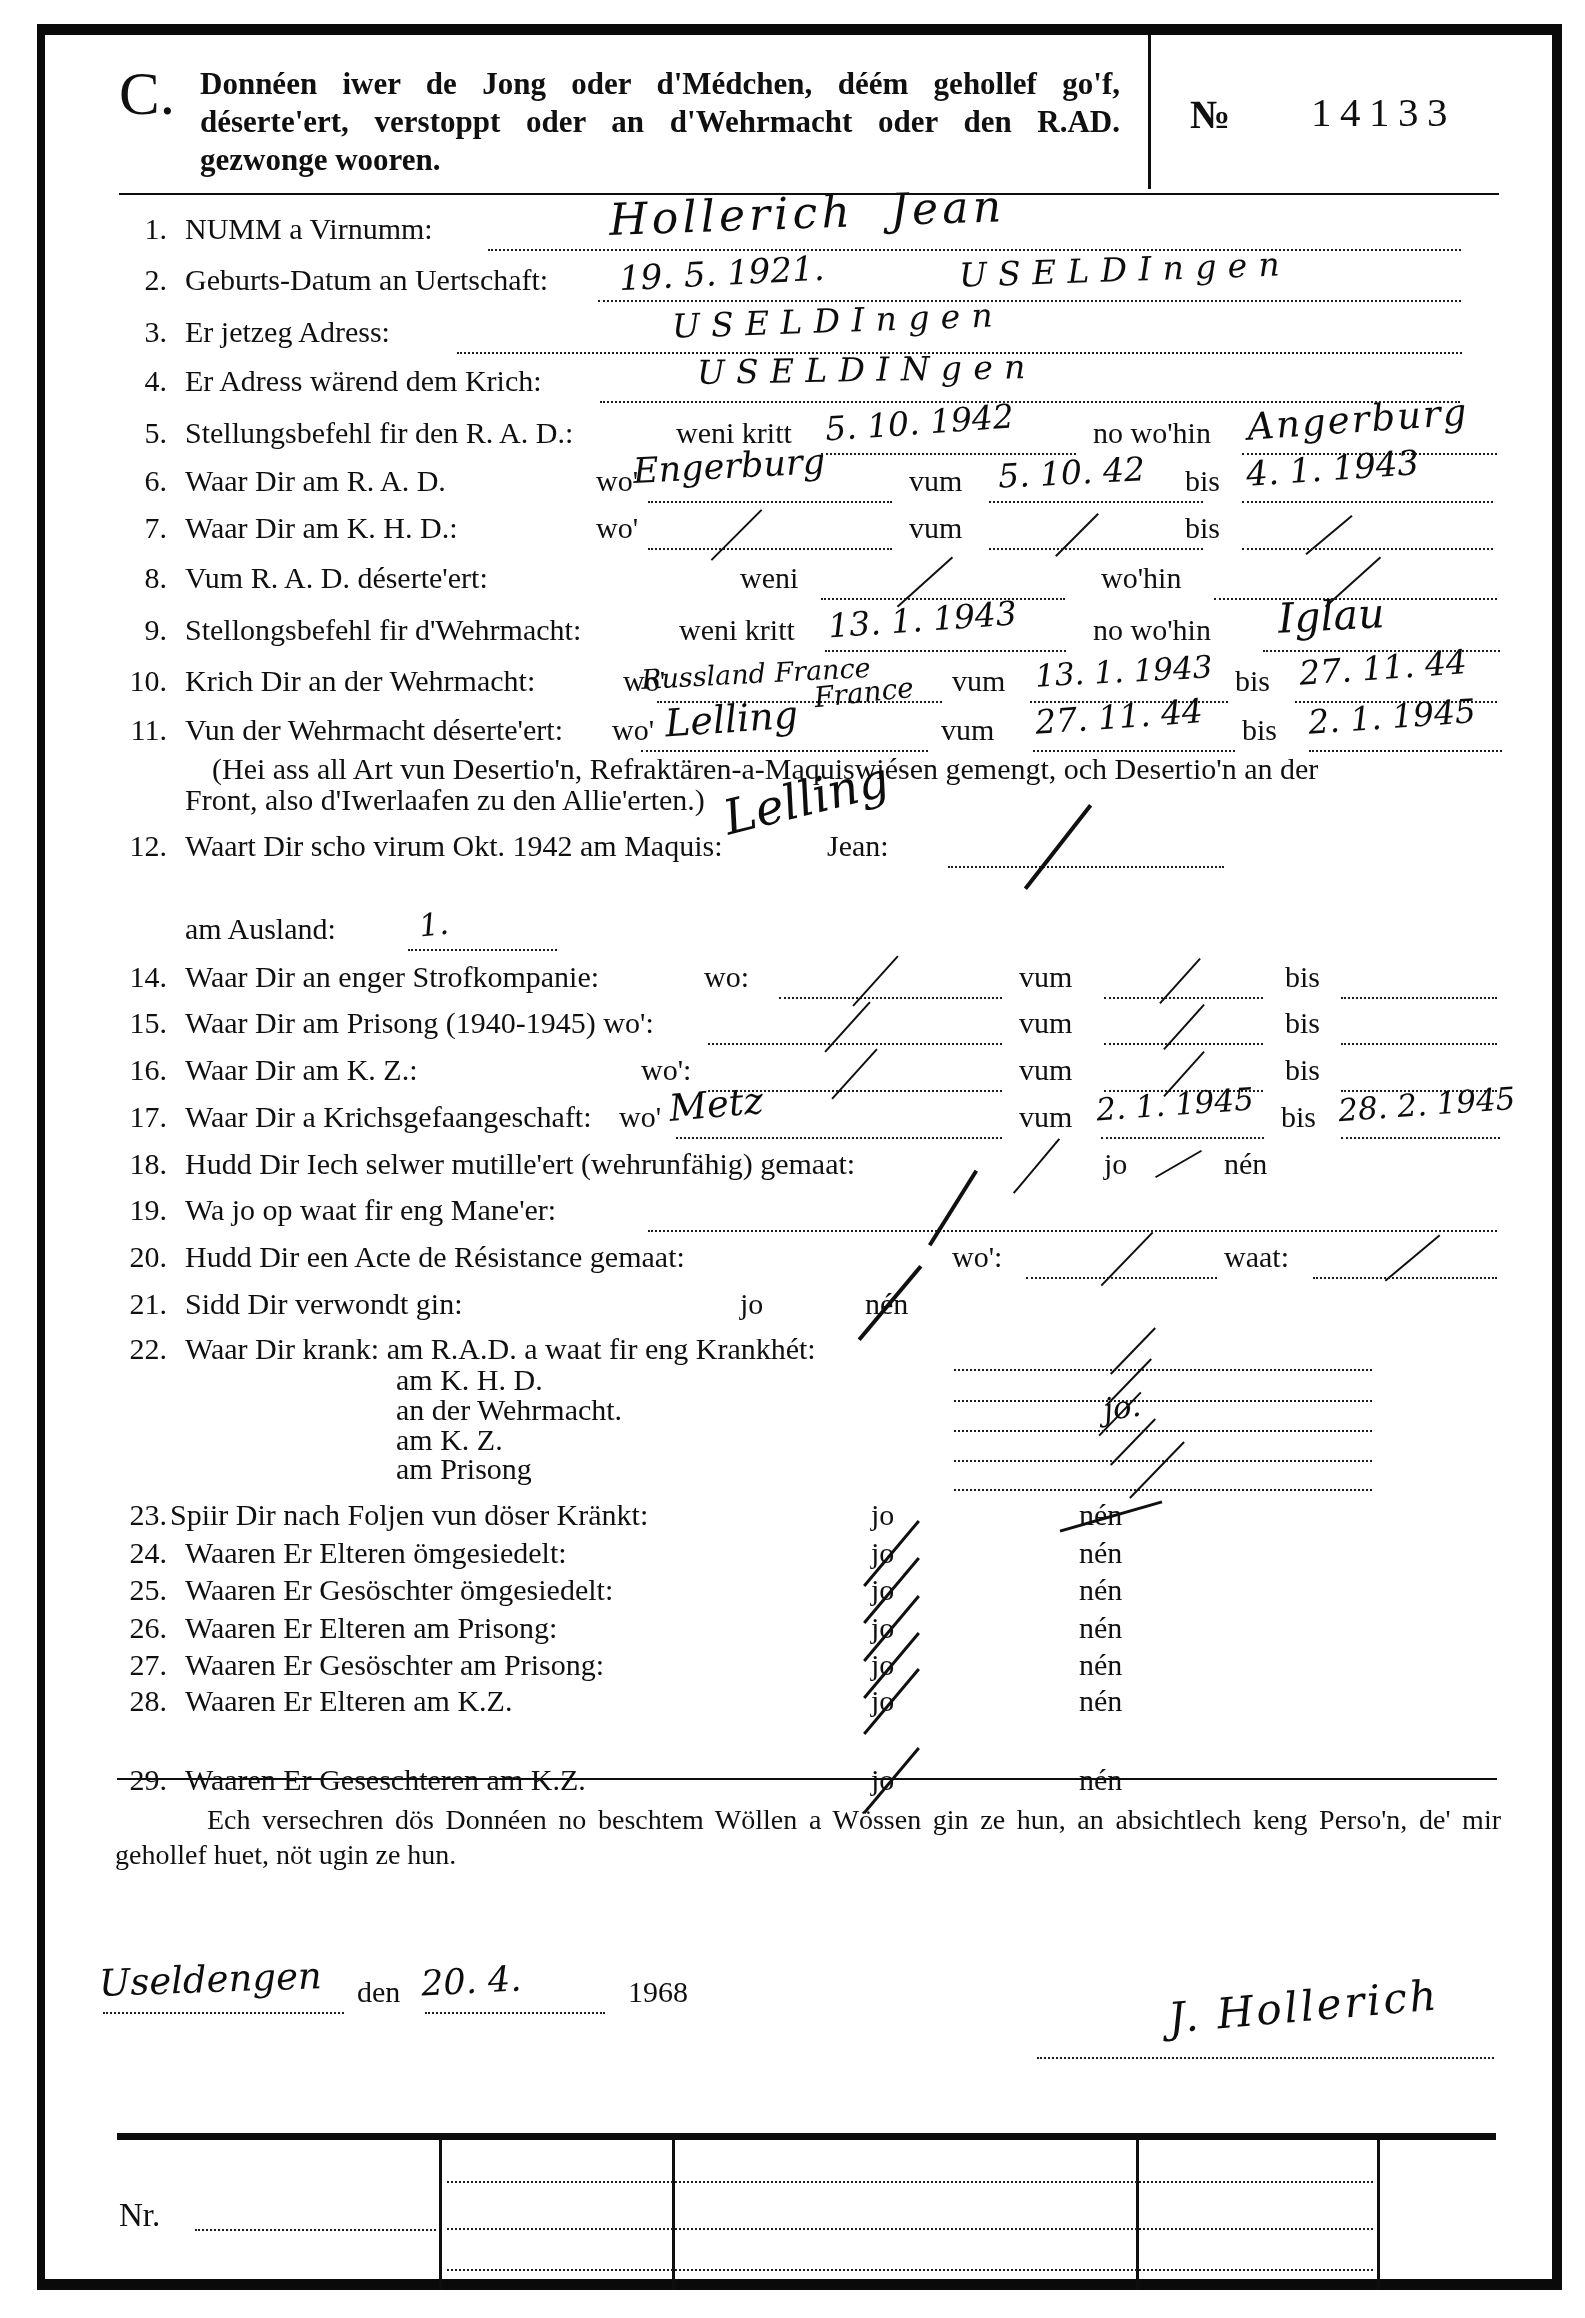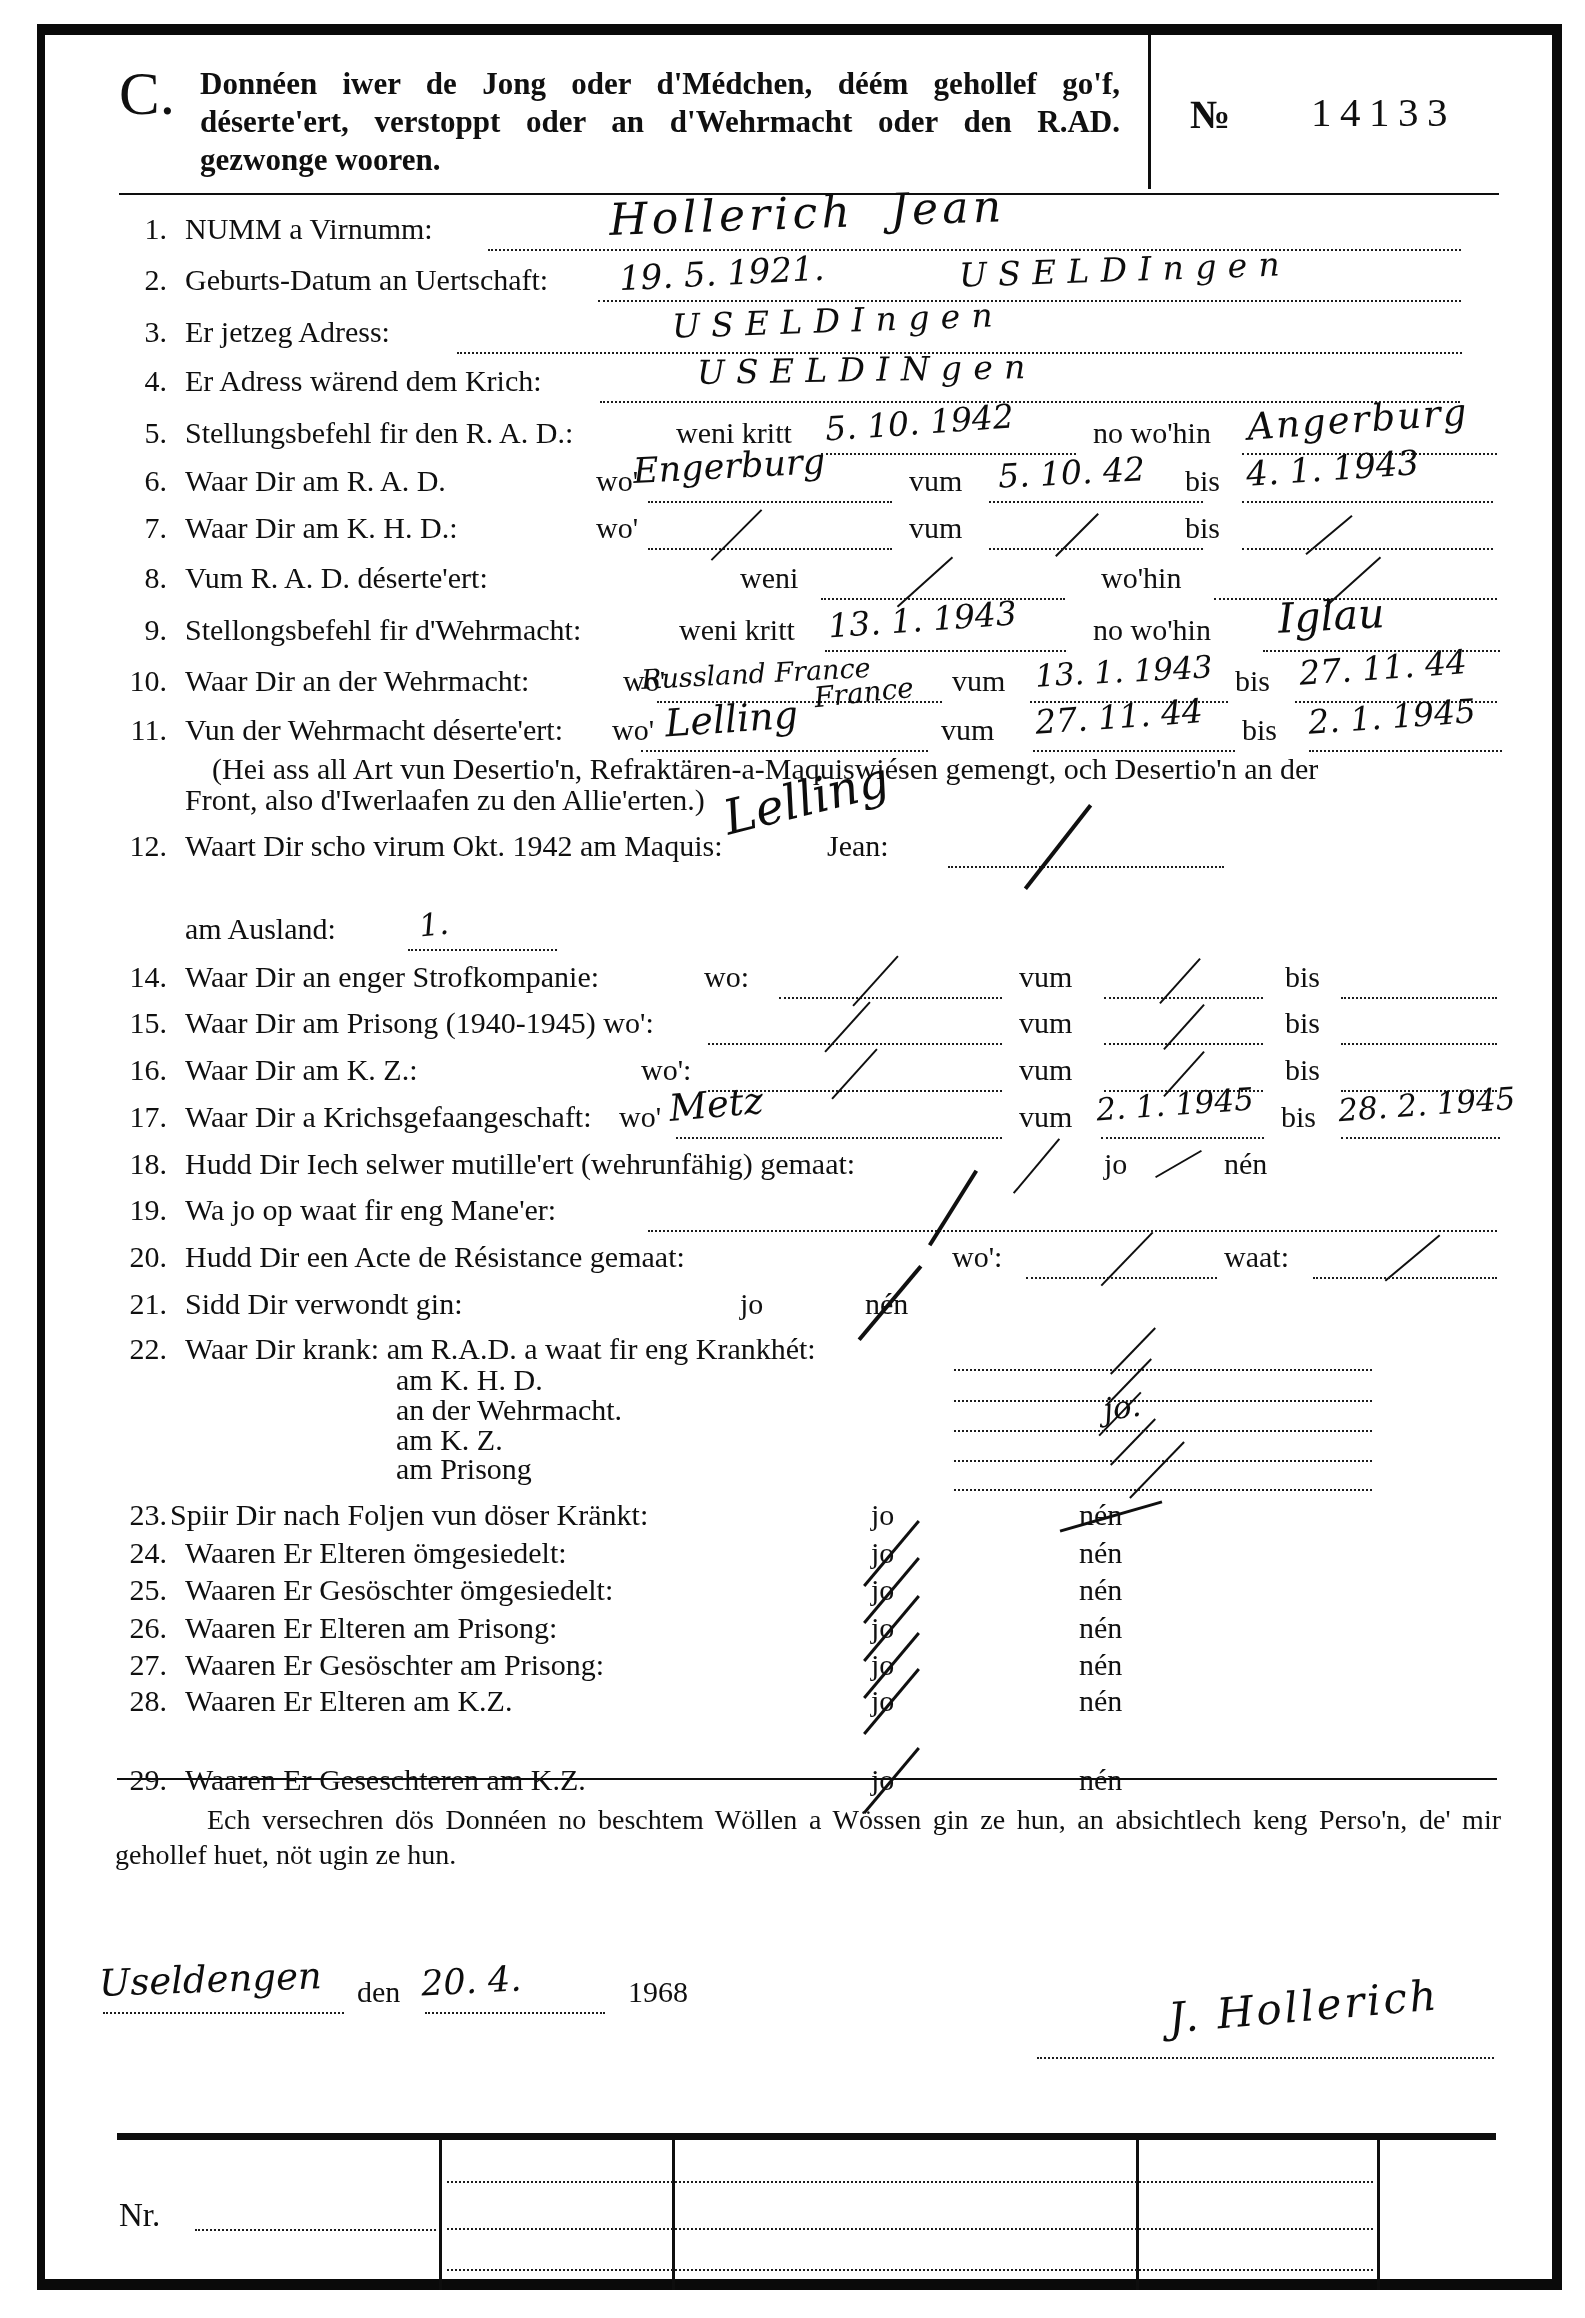--- a/index.html
+++ b/index.html
@@ -115,21 +115,21 @@
     <span class="lbl" style="left:679px;">weni kritt</span>
     <span class="dots" style="left:825px;width:241px;"></span>
     <span class="hw" style="left:828px;top:-12.7px;font-size:33px;transform:rotate(-4deg);">13. 1. 1943</span>
     <span class="lbl" style="left:1093px;">no wo'hin</span>
     <span class="dots" style="left:1263px;width:237px;"></span>
     <span class="hw" style="left:1278px;top:-21px;font-size:41px;transform:rotate(-3deg);">Iglau</span>
   </div>
 
   <div class="row" style="top:664px;">
     <span class="num">10.</span>
-    <span class="lbl" style="left:185px;">Waar Dir an der Wehrmacht:</span>
+    <span class="lbl" style="left:185px;">Krich Dir an der Wehrmacht:</span>
     <span class="lbl" style="left:623px;">wo'</span>
     <span class="dots" style="left:657px;width:285px;"></span>
     <span class="hw" style="left:641px;top:-5.7px;font-size:27px;transform:rotate(-3deg);">Russland France</span>
     <span class="lbl" style="left:952px;">vum</span>
     <span class="dots" style="left:1030px;width:198px;"></span>
     <span class="hw" style="left:1035px;top:-11.3px;font-size:31px;transform:rotate(-3deg);">13. 1. 1943</span>
     <span class="lbl" style="left:1235px;">bis</span>
     <span class="dots" style="left:1295px;width:202px;"></span>
     <span class="hw" style="left:1299px;top:-15.6px;font-size:33px;transform:rotate(-4deg);">27. 11. 44</span>
   </div>

